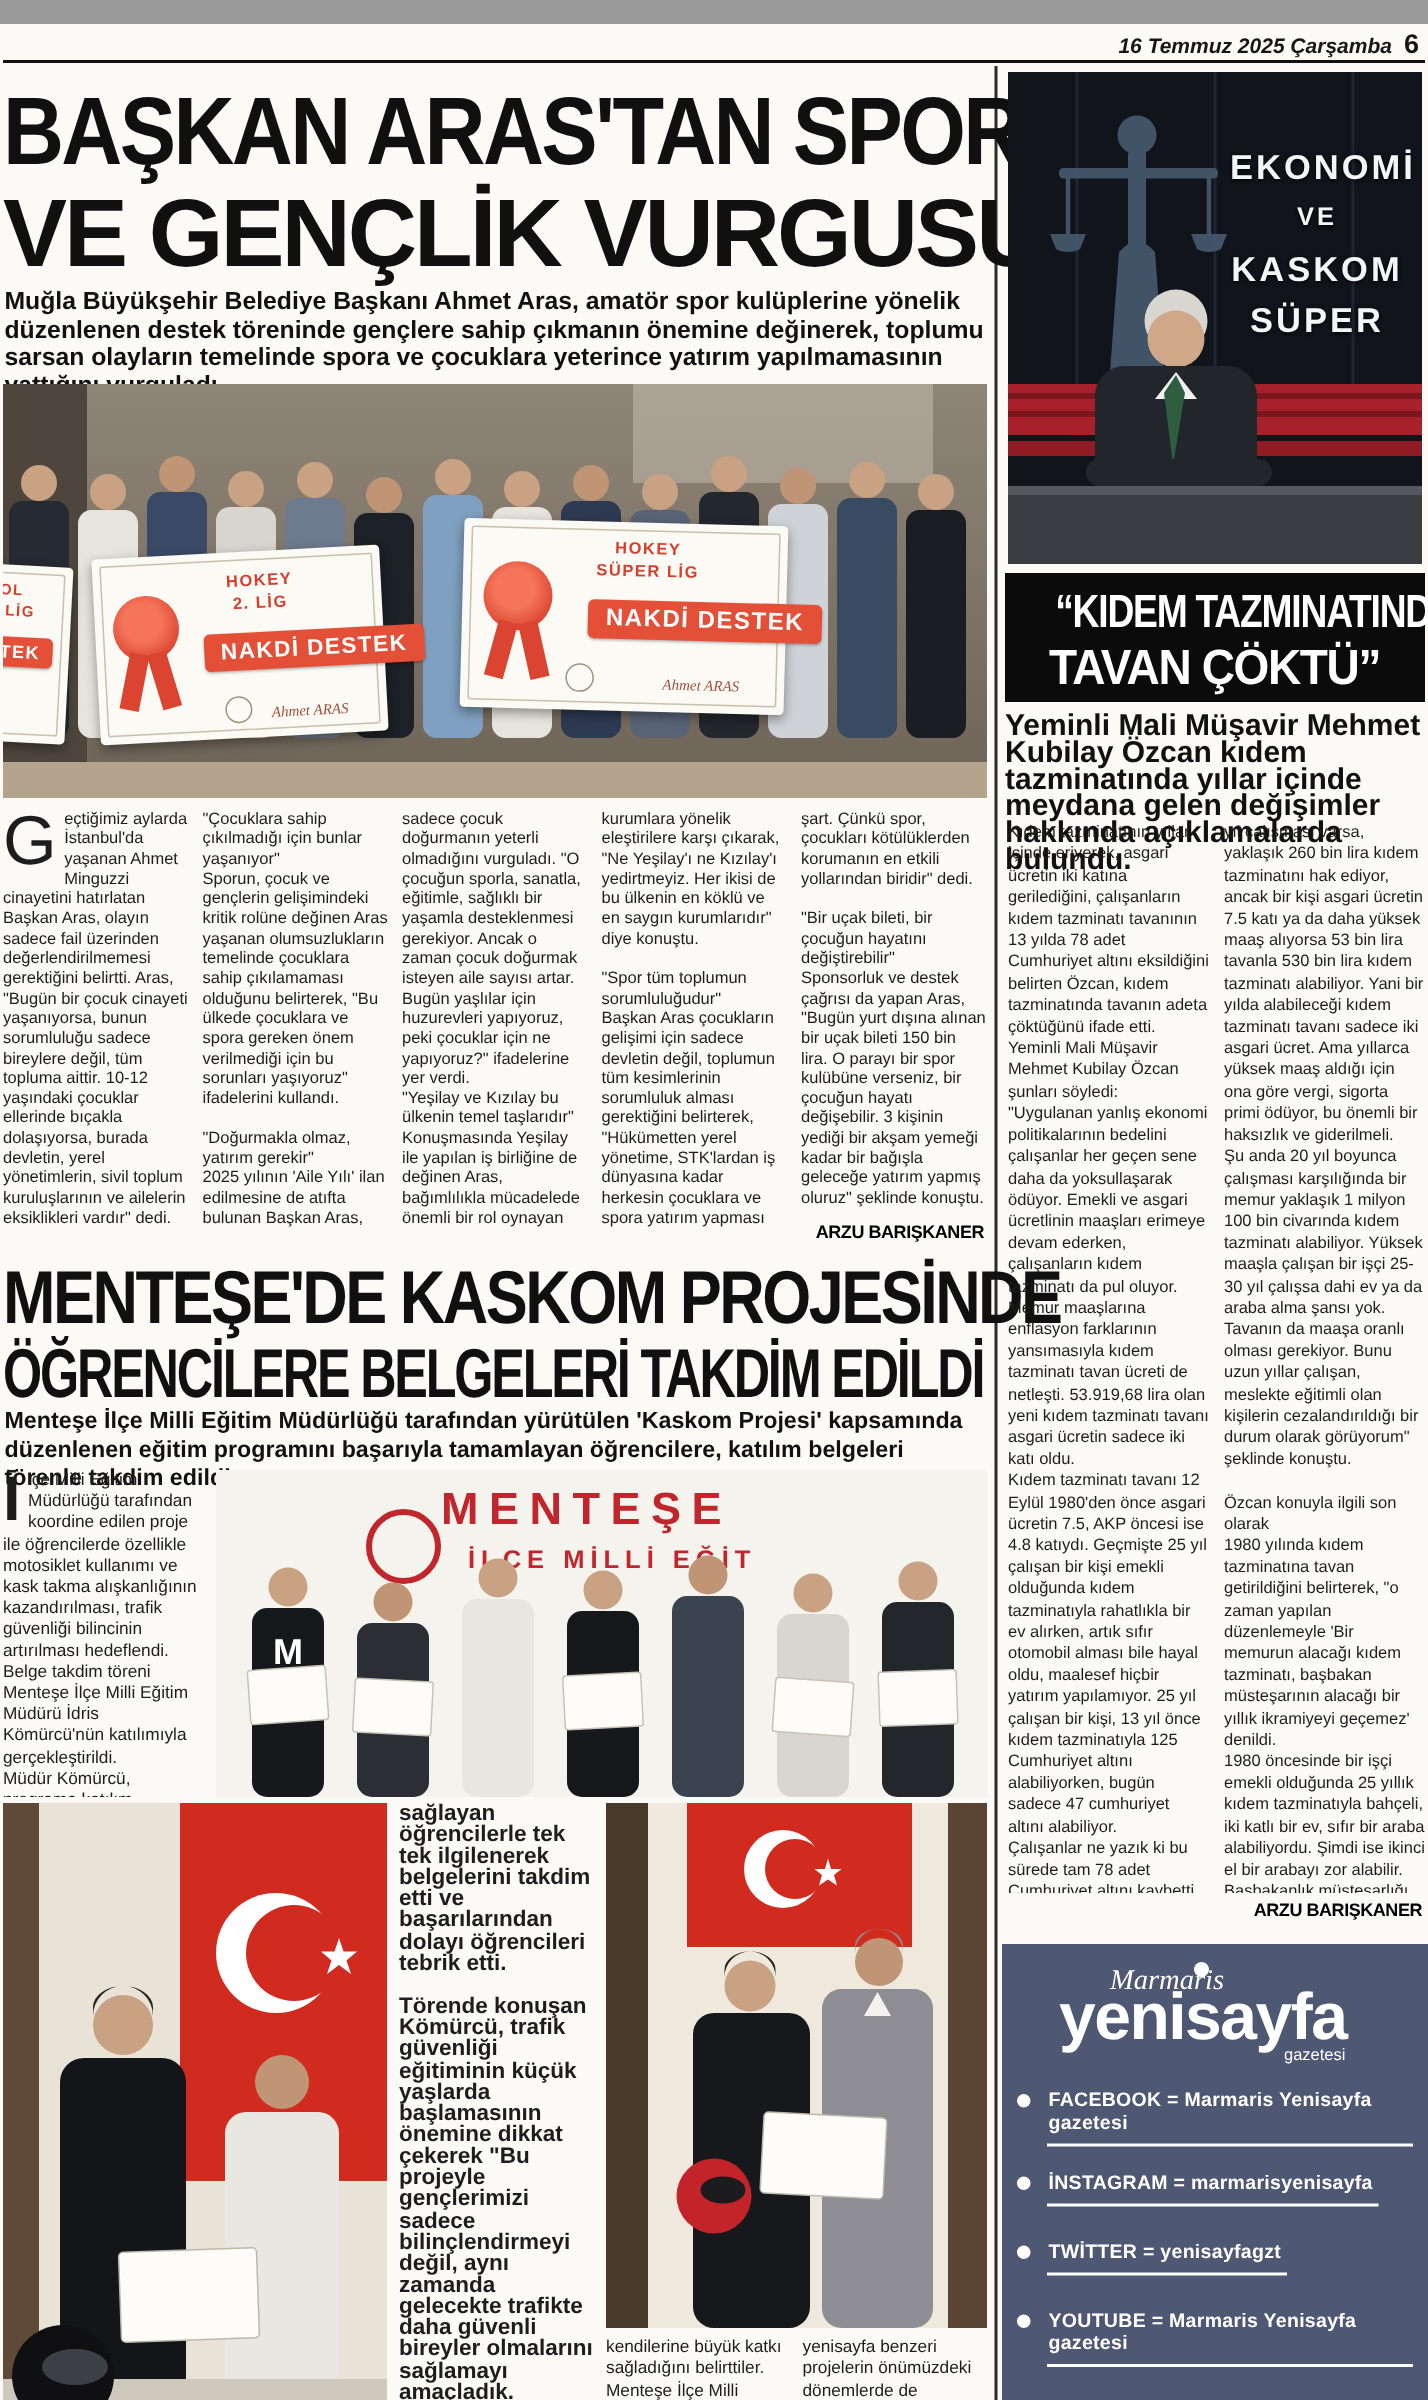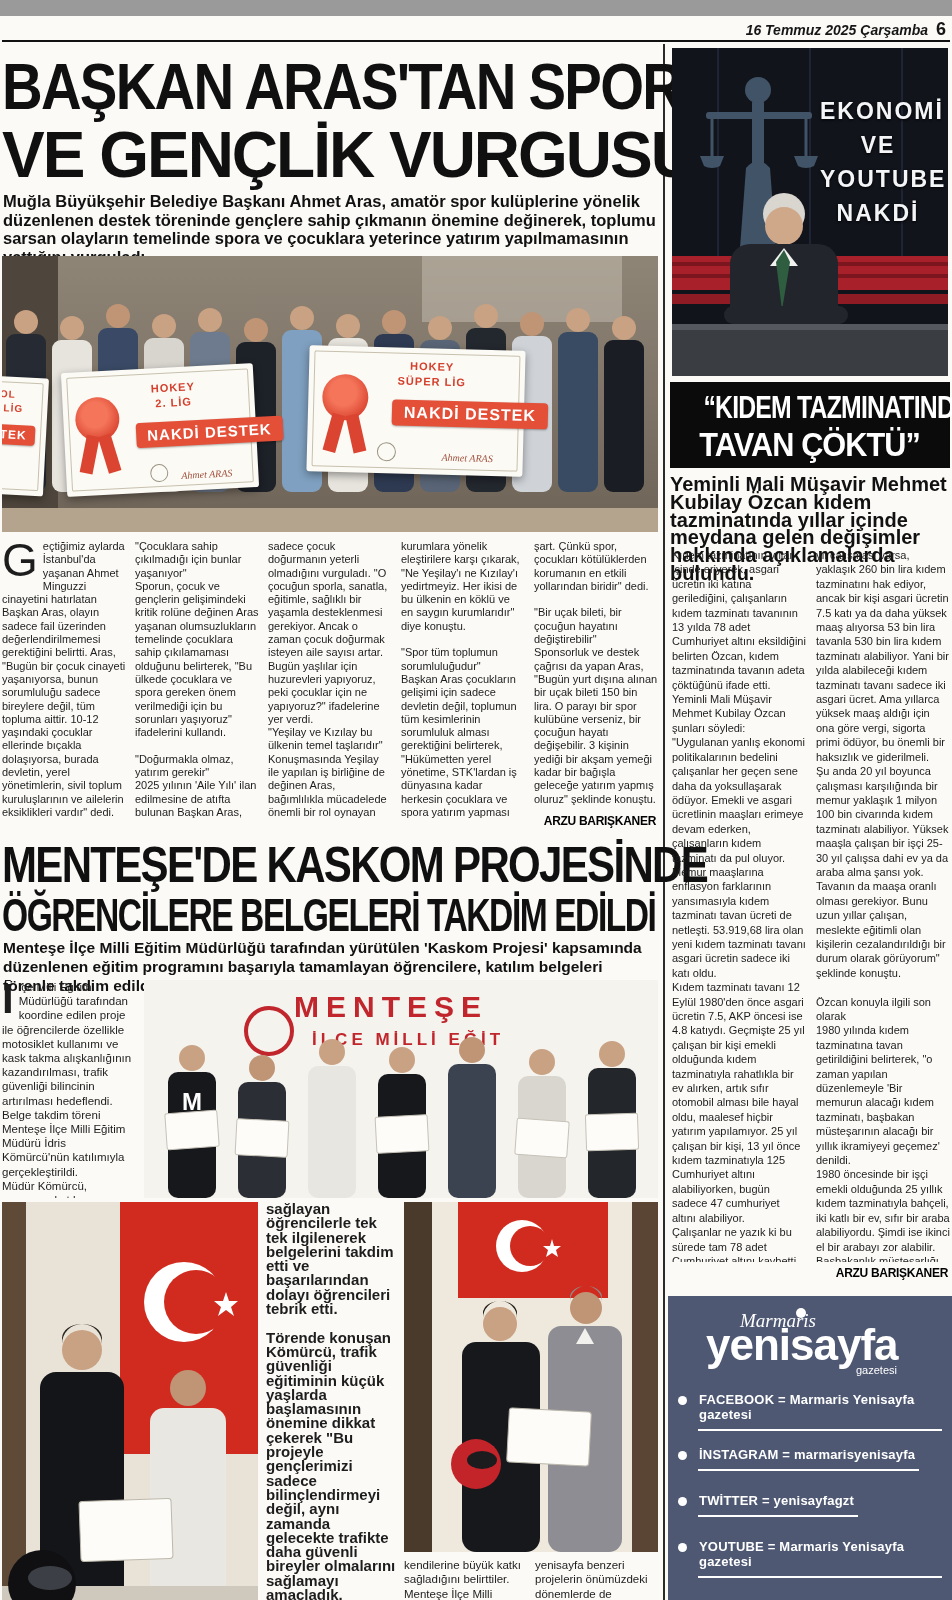--- a/index.html
+++ b/index.html
@@ -310,23 +310,23 @@
         <polygon points="112,202 104,214 110,262 118,214" fill="#2e5d3f"></polygon>
         <rect x="52" y="258" width="124" height="18" rx="9" fill="#23252d"></rect>
       </g>
       <g>
         <rect x="0" y="276" width="276" height="52" fill="#3a3d42"></rect>
         <rect x="0" y="276" width="276" height="6" fill="#55585e"></rect>
       </g>
     </svg>
     <div style="position:absolute;left:148px;top:46px;width:116px;">
       <div class="tvline" style="font-size:23px;line-height:34px;">EKONOMİ</div>
-      <div class="tvline" style="font-size:23px;line-height:34px;">VE</div>
-      <div class="tvline" style="font-size:23px;line-height:34px;">YOUTUBE</div>
-      <div class="tvline" style="font-size:23px;line-height:34px;">NAKDİ</div>
+      <div class="tvline" style="font-size:17px;line-height:34px;">VE</div>
+      <div class="tvline" style="font-size:23px;line-height:34px;">KASKOM</div>
+      <div class="tvline" style="font-size:23px;line-height:34px;">SÜPER</div>
     </div>
   </div>
 
   <div class="abs blackbox" style="top:366px;left:670px;width:280px;height:86px;padding-top:8px;box-sizing:border-box;">
     <div><span class="bbline" style="font-size:31px;letter-spacing:-1px;transform:scaleX(.8);">“KIDEM TAZMINATINDA</span></div>
     <div><span class="bbline" style="font-size:33px;letter-spacing:-1px;transform:scaleX(.93);">TAVAN ÇÖKTÜ”</span></div>
   </div>
 
   <div class="abs lede" style="top:460px;left:670px;width:280px;font-size:20px;line-height:17.8px;">Yeminli Mali Müşavir Mehmet Kubilay Özcan kıdem tazminatında yıllar içinde meydana gelen değişimler hakkında açıklamalarda bulundu.</div>
 

